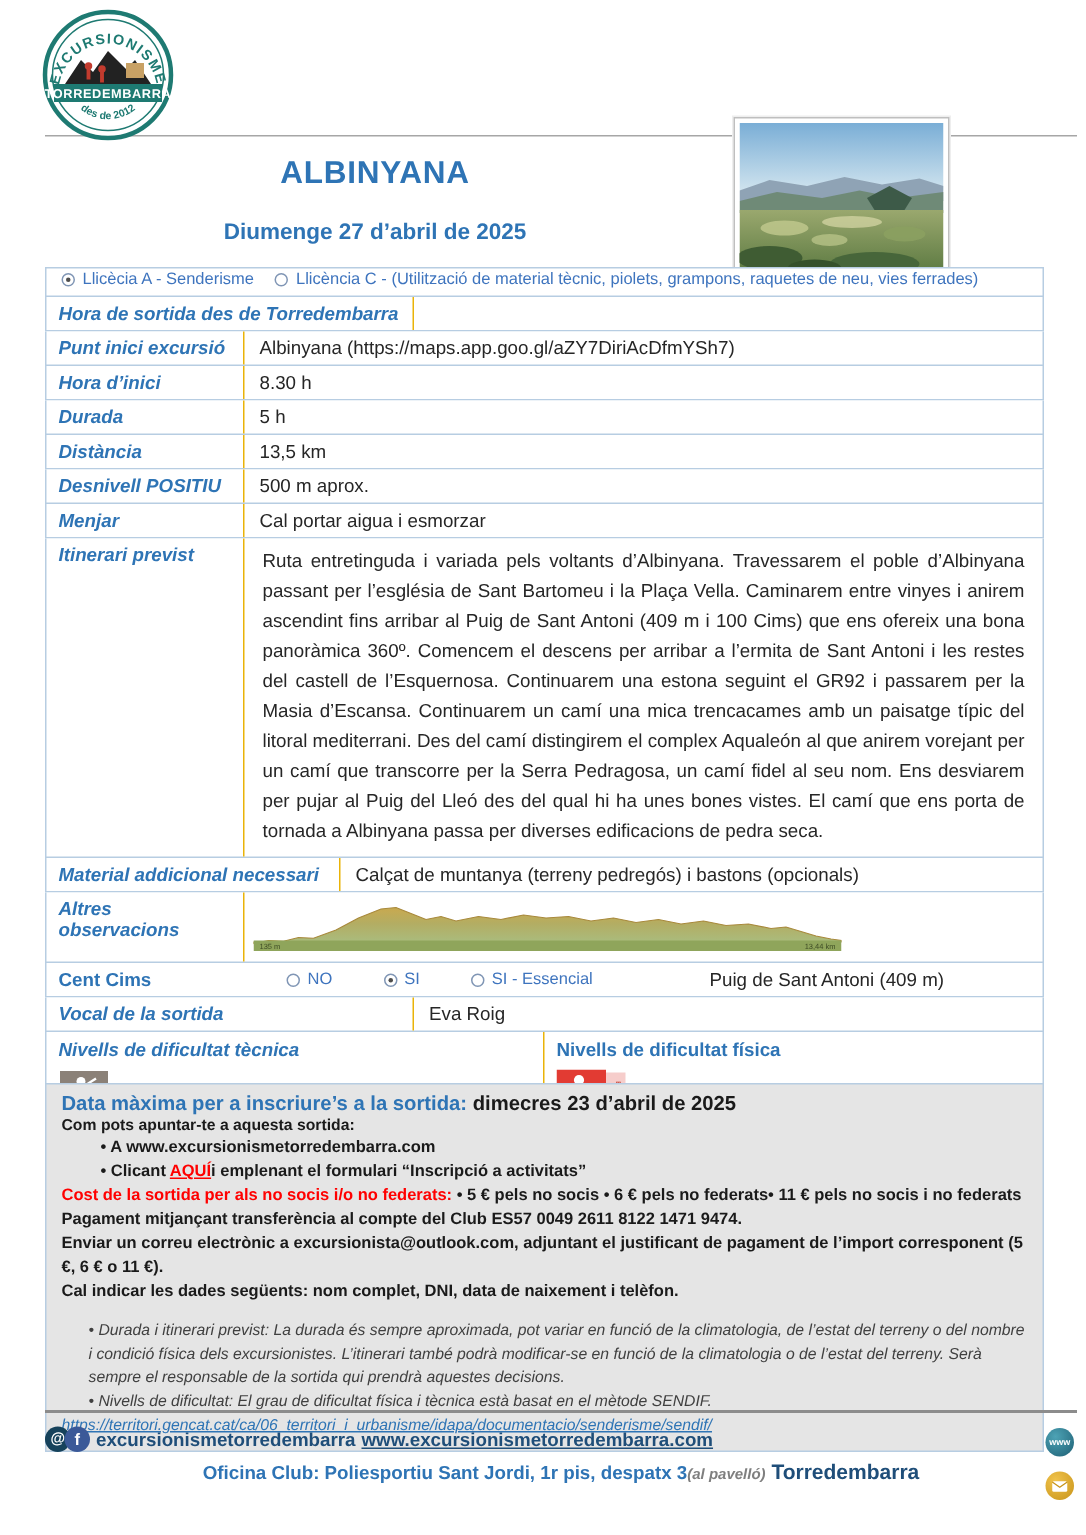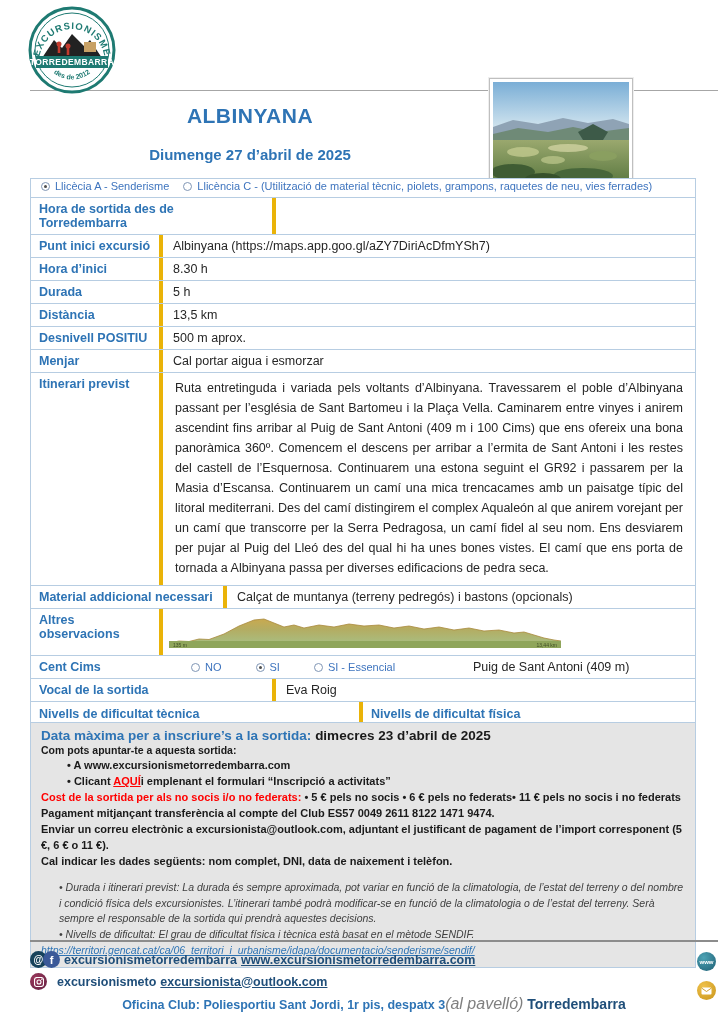--- a/index.html
+++ b/index.html
@@ -14,21 +14,21 @@
   .subtitle { margin-top:18px; font-size:15px; font-weight:bold; color:#2e74b5; }
   .photo { position:absolute; left:489px; top:78px; width:144px; height:107px; background:#fff; border:1px solid #bfbfbf; padding:3px; box-shadow:0 0 0 1px #eee; }
   .photo svg { display:block; width:100%; height:100%; }
 
   
   .table { position:absolute; left:30px; top:178px; width:666px; font-size:12.5px; color:#262626; }
   .t-row { display:flex; border:1px solid #b7cde2; border-top:none; background:#fff; }
   .t-row.first { border-top:1px solid #b7cde2; }
   .lbl { color:#2e74b5; font-weight:bold; padding:4px 8px; flex:0 0 auto; }
   .val { padding:4px 10px; flex:1 1 auto; }
-  .div-r { border-right:4px solid #eab308; }
+  .div-r { border-right:1px solid #eab308;font-style:italic; }
   .wA { width:132px; } .wB { width:245px; } .wC { width:196px; }
   .just { text-align:justify; line-height:1.6; padding:5px 12px 7px 12px; }
 
   .radio-line { display:flex; align-items:center; gap:6px; padding:1px 8px 5px 10px; color:#3e74be; font-size:11px; }
   .radio { display:inline-flex; align-items:center; gap:5px; cursor:default; }
   .rc { width:9px; height:9px; border:1px solid #8096b5; border-radius:50%; background:#fff; position:relative; flex:0 0 auto; }
   .radio.sel .rc::after { content:''; position:absolute; inset:2px; background:#4d4d4d; border-radius:50%; }
 
   .profile-cell { padding:3px 6px 4px 6px; }
   .cims-opts { display:flex; gap:34px; align-items:center; padding:4px 0 4px 28px; color:#3e74be; font-size:11px; flex:0 0 310px; }
@@ -50,21 +50,21 @@
   .obs .ind { padding-left:18px; }
   .obs-link { color:#2e74b5; text-decoration:underline; font-style:italic; font-size:10.5px; }
 
   
   .footer { position:absolute; left:30px; top:940px; width:688px; }
   .f-rule { border-top:2px solid #8c8c8c; margin-bottom:9px; }
   .f-row { display:flex; align-items:center; gap:4px; margin-bottom:5px; }
   .f-text { font-size:12.5px; font-weight:bold; color:#1f4e79; }
   .f-link { font-size:12.5px; font-weight:bold; color:#1f4e79; text-decoration:underline; }
   .office { text-align:center; margin-top:4px; font-size:12.5px; font-weight:bold; color:#2e74b5; }
-  .office .note { font-size:16px; font-style:italic; font-weight:normal; color:#7f7f7f; }
+  .office .note { font-size:10px; font-style:italic; font-weight:bold; color:#7f7f7f; }
   .office .city { font-size:14px; color:#1f4e79; }
   .circle-ic { width:17px; height:17px; border-radius:50%; display:inline-flex; align-items:center; justify-content:center; color:#fff; font-weight:bold; flex:0 0 auto; }
   .ic-at { background:#16425b; font-size:10px; margin-right:-8px; z-index:1; }
   .ic-fb { background:#3b5998; font-size:11px; z-index:2; }
   .ic-ig { background:radial-gradient(circle at 35% 35%, #a03a5e, #5e1f3f); }
   .side-ics { position:absolute; right:2px; top:12px; display:flex; flex-direction:column; gap:10px; }
   .ic-www { width:19px; height:19px; border-radius:50%; background:radial-gradient(circle at 35% 30%, #4da3b5, #1e5f74); color:#fff; font-size:6px; font-weight:bold; display:flex; align-items:center; justify-content:center; }
   .ic-mail { width:19px; height:19px; border-radius:50%; background:radial-gradient(circle at 35% 30%, #f0c24b, #c8941a); display:flex; align-items:center; justify-content:center; }
 </style>
 </head>
@@ -292,31 +292,20 @@
   </div>
 
   <div class="footer">
     <div class="f-rule"></div>
     <div class="f-row">
       <span class="circle-ic ic-at">@</span>
       <span class="circle-ic ic-fb">f</span>
       <span class="f-text">excursionismetorredembarra</span>
         <span class="f-link">www.excursionismetorredembarra.com</span>
     </div>
-    <div class="f-row">
-      <span class="circle-ic ic-ig">
-        <svg width="10" height="10" viewBox="0 0 10 10">
-            <rect x="0.5" y="0.5" width="9" height="9" rx="2.5" fill="none" stroke="#fff" stroke-width="1.1"></rect>
-            <circle cx="5" cy="5" r="2" fill="none" stroke="#fff" stroke-width="1.1"></circle>
-            <circle cx="7.8" cy="2.2" r="0.7" fill="#fff"></circle>
-          </svg>
-      </span>
-      <span class="f-text" style="margin-left:6px">excursionismeto</span>
-        <span class="f-link">excursionista@outlook.com</span>
-    </div>
     <div class="office">
       <span>Oficina Club: Poliesportiu Sant Jordi, 1r pis, despatx 3</span><span class="note">(al pavelló)</span><span class="city"> Torredembarra</span>
     </div>
     <div class="side-ics">
       <span class="ic-www">www</span>
       <span class="ic-mail">
         <svg width="11" height="8" viewBox="0 0 11 8">
             <rect x="0.5" y="0.5" width="10" height="7" rx="1" fill="#fff"></rect>
             <polyline points="0.5,1 5.5,4.5 10.5,1" fill="none" stroke="#c8941a" stroke-width="0.9"></polyline>
           </svg>

